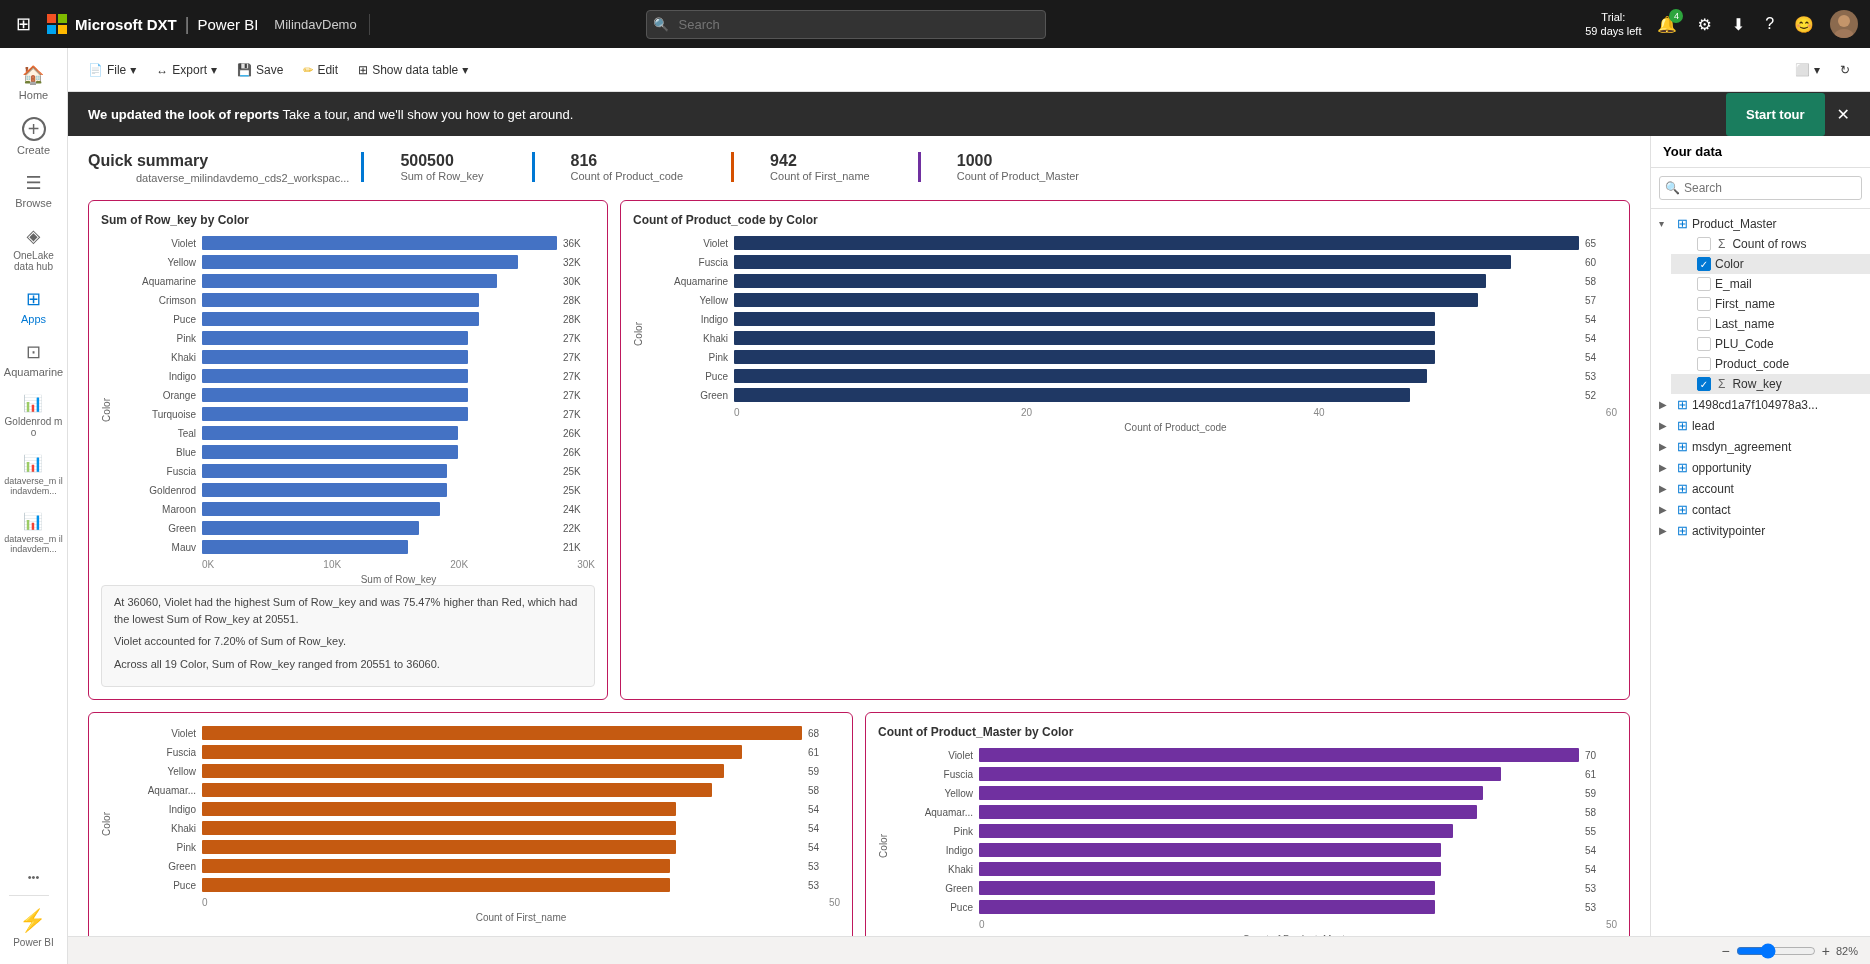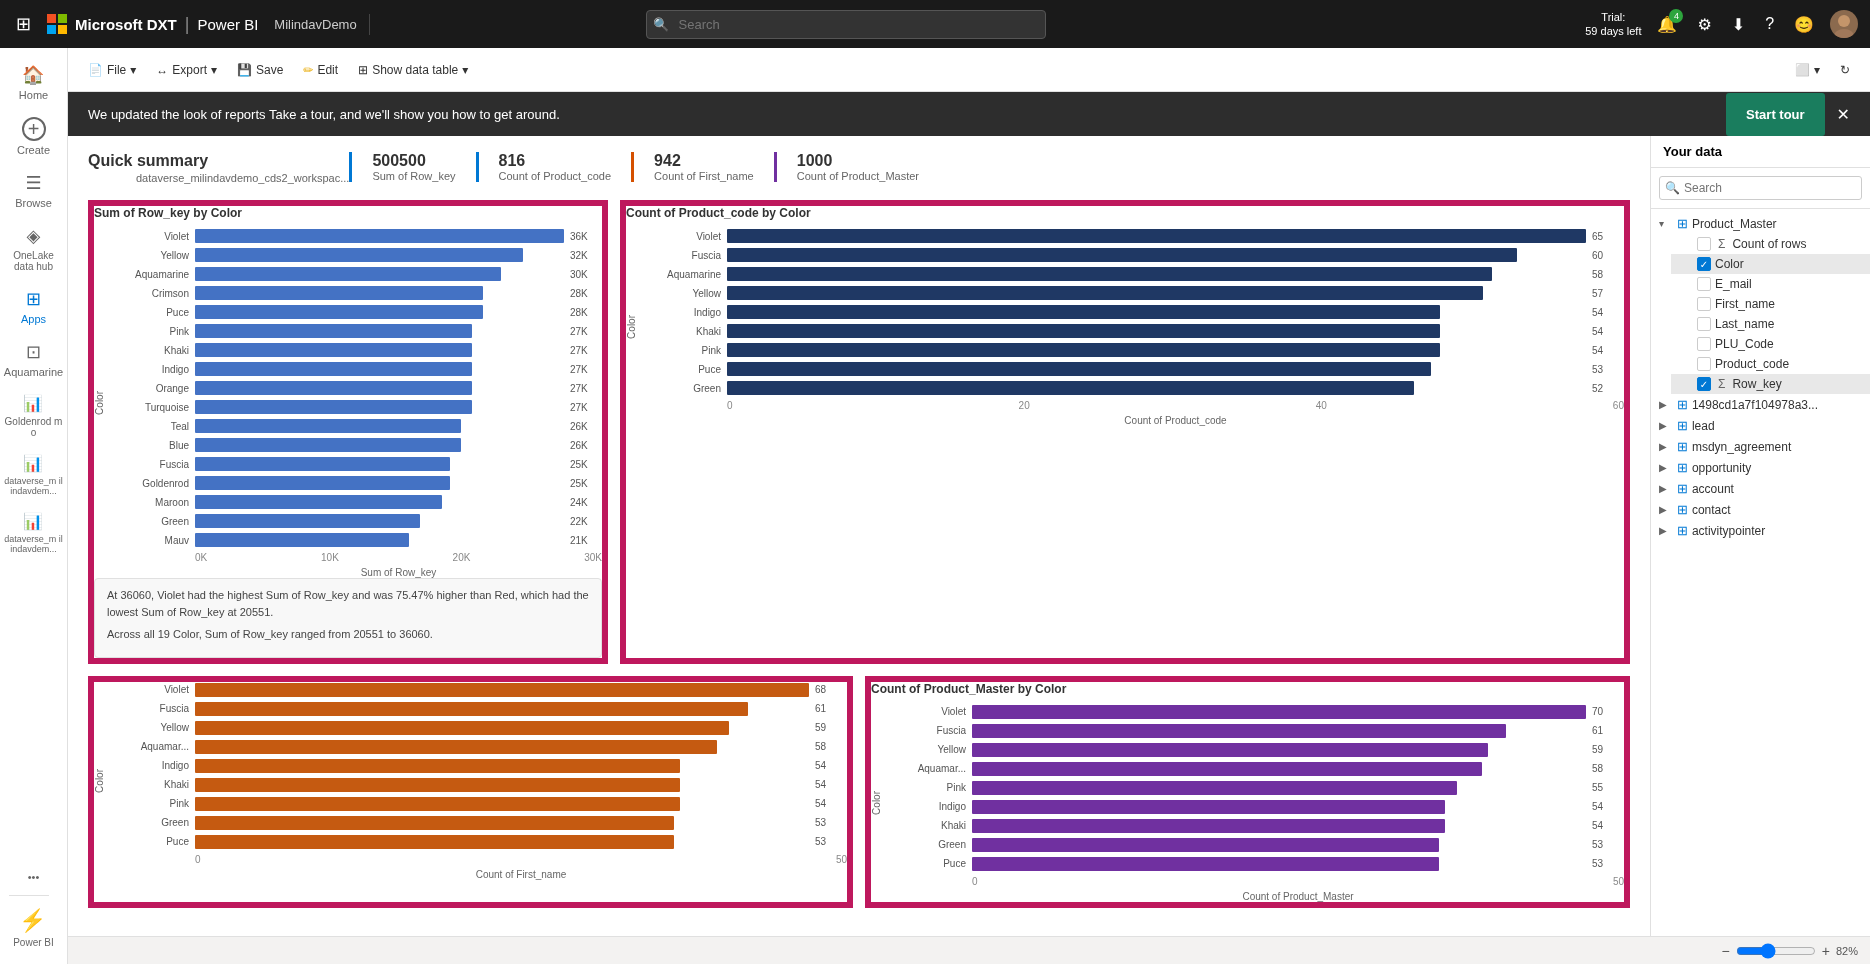--- a/index.html
+++ b/index.html
@@ -58,21 +58,21 @@
       cursor: pointer; color: #333; font-size: 12px; border: none; background: none;
     }
     .toolbar-right { margin-left: auto; display: flex; align-items: center; gap: 4px; }
 
     
     .banner {
       position: fixed; left: 68px; top: 92px; right: 0; height: 44px; background: #2d2d2d;
       display: flex; align-items: center; padding: 0 20px; z-index: 8;
     }
     .banner-text { color: #fff; font-size: 13px; }
-    .banner-text strong { font-weight: 400; }
+    .banner-text strong { font-weight: 700; }
     .banner-btn {
       margin-left: auto; background: #1a7d5e; color: #fff; border: none; padding: 14px 20px;
       border-radius: 3px; cursor: pointer; font-size: 13px; font-weight: 600;
     }
     .banner-close { color: #fff; font-size: 16px; cursor: pointer; margin-left: 12px; }
 
     
     .main-area {
       position: fixed; left: 68px; top: 136px; right: 0; bottom: 0; display: flex; overflow: hidden;
     }
@@ -80,30 +80,30 @@
     
     .report-area {
       flex: 1; background: #fff; overflow-y: auto; padding: 16px 20px;
     }
 
     
     .quick-summary { display: flex; align-items: flex-start; gap: 0; margin-bottom: 16px; }
     .qs-title { min-width: 260px; }
     .qs-title h2 { font-size: 16px; font-weight: 600; color: #333; }
     .qs-title p { font-size: 11px; color: #666; margin-top: 2px; margin-left: 48px; }
-    .qs-metric { display: flex; flex-direction: column; padding: 0 20px; border-left: 3px solid #0078d4; }
+    .qs-metric { display: flex; flex-direction: column; padding: 0 36px; border-left: 3px solid #0078d4; margin-left: 12px; }
     .qs-metric.orange { border-left-color: #d55000; }
     .qs-metric.purple { border-left-color: #7030a0; }
     .qs-metric-val { font-size: 16px; font-weight: 600; color: #333; }
     .qs-metric-label { font-size: 11px; color: #666; }
 
     
     .charts-row { display: flex; gap: 12px; margin-bottom: 12px; }
     .chart-card {
-      background: #fff; border: 6px solid #be185d; border-radius: 0; padding: 0;
+      background: #fff; border: 1px solid #be185d; border-radius: 6px; padding: 12px;
       flex: 1; overflow: hidden;
     }
     .chart-title { font-size: 12px; font-weight: 600; color: #333; margin-bottom: 8px; }
 
     
     .bar-chart { display: flex; flex-direction: column; gap: 3px; }
     .bar-row { display: flex; align-items: center; gap: 6px; height: 16px; }
     .bar-label { width: 80px; text-align: right; font-size: 10px; color: #555; flex-shrink: 0; }
     .bar-track { flex: 1; background: transparent; height: 14px; position: relative; }
     .bar-fill { height: 100%; border-radius: 1px; }
@@ -481,20 +481,21 @@
                 <span>10K</span>
                 <span>20K</span>
                 <span>30K</span>
             </div>
             <div class="bar-axis-label" style="padding-left:86px;">Sum of Row_key</div>
           </div>
         </div>
 
         <div class="insight-box">
           <p>At 36060, Violet had the highest Sum of Row_key and was 75.47% higher than Red, which had the lowest Sum of Row_key at 20551.</p>
+          <p>Violet accounted for 7.20% of Sum of Row_key.</p>
           <p>Across all 19 Color, Sum of Row_key ranged from 20551 to 36060.</p>
         </div>
       </div>
 
       <div class="chart-card" style="flex:1;">
         <div class="chart-title">Count of Product_code by Color</div>
         <div class="chart-with-axis">
           <div class="y-axis-label">Color</div>
           <div style="flex:1;">
             <div class="bar-chart">

